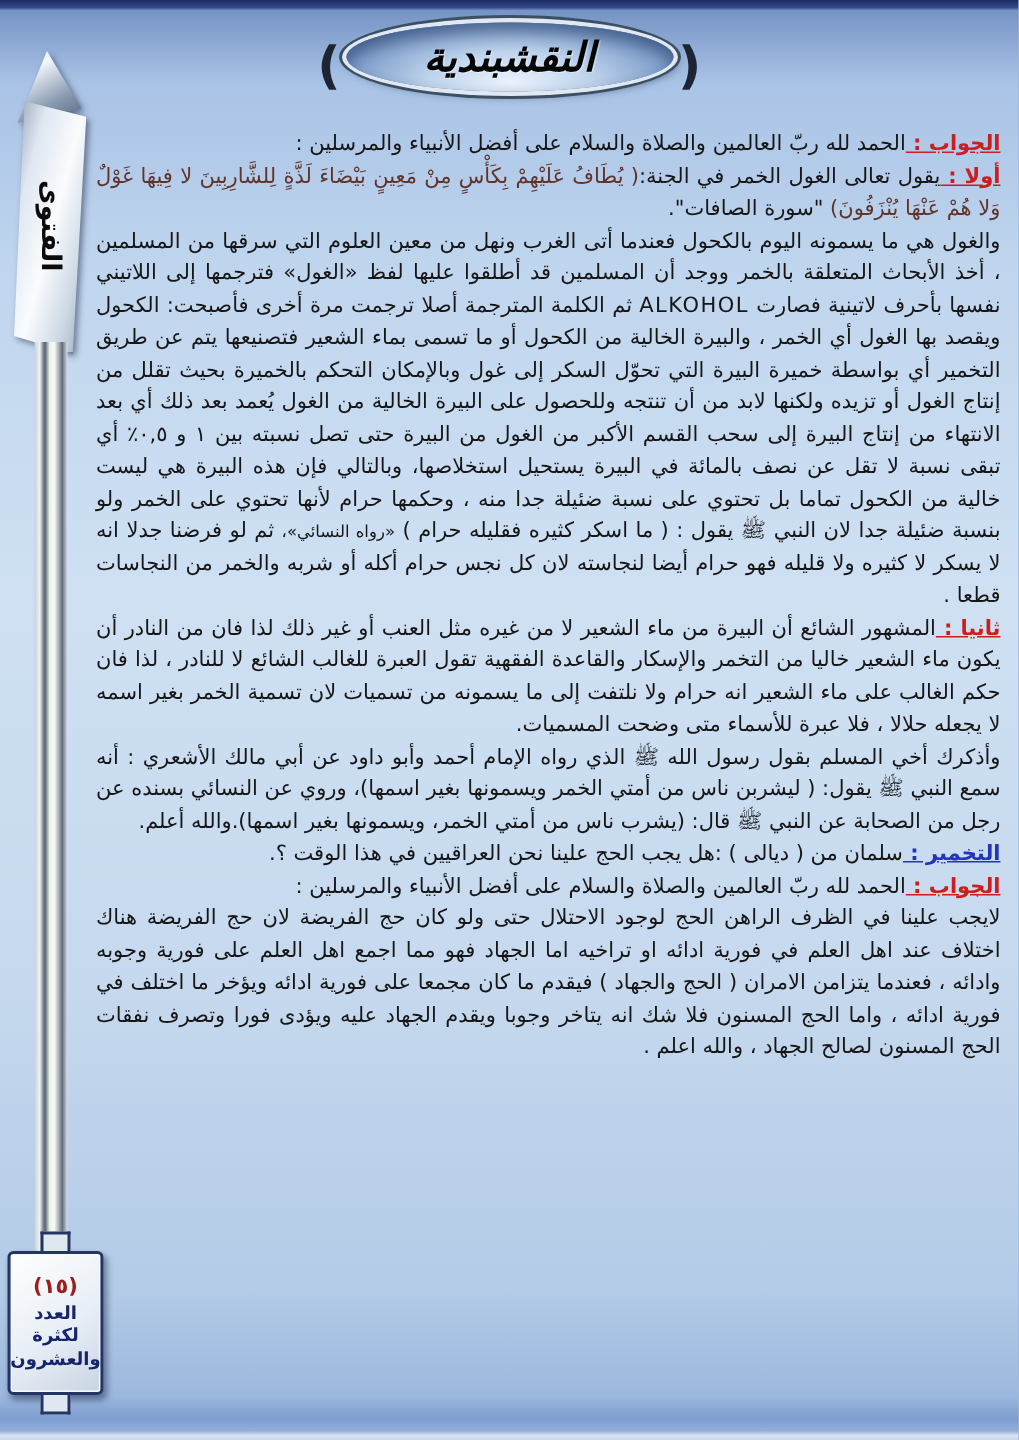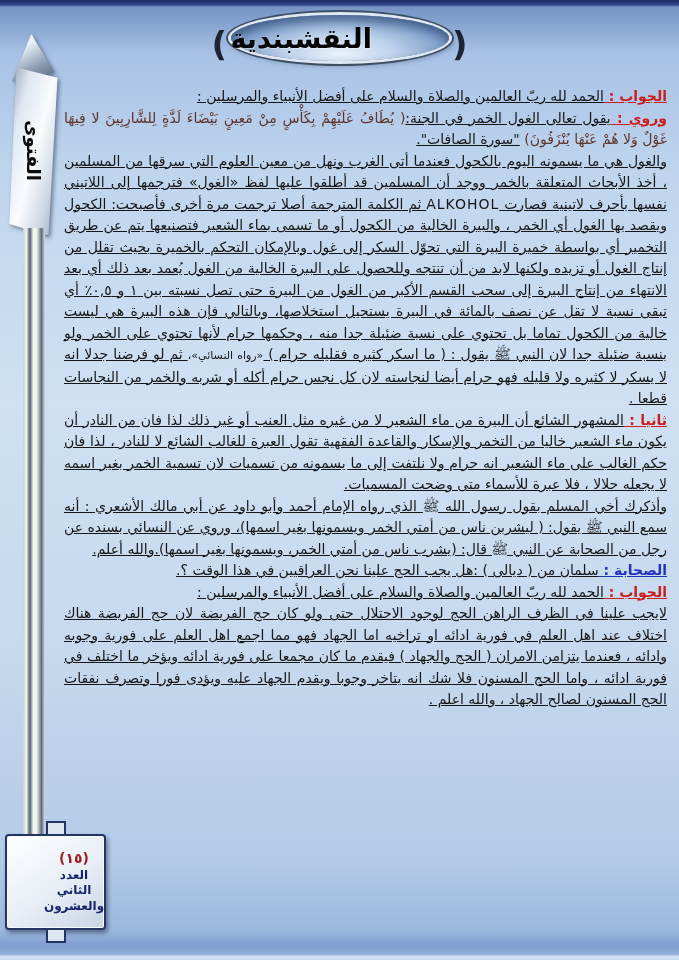--- a/index.html
+++ b/index.html
@@ -17,21 +17,21 @@
       #7e9ed0 946px,#93aed8 954px,#d9e4f4 957px,#c9d8ec 960px);
   }
   
   .oval-wrap{position:absolute;top:10px;left:0;right:0;height:70px;}
   .oval{
     position:absolute;left:50%;top:5px;transform:translateX(-50%);
     width:218px;height:46px;border-radius:50%;
     background:radial-gradient(ellipse at 50% 85%, #eaf2fb 0%, #bed3ec 35%, #7b9bc8 70%, #4a6ca0 100%);
     box-shadow:0 0 0 3px #dfe8f3, 0 0 0 5px #3c4f63, 2px 3px 6px rgba(10,20,50,.55),
                inset 0 6px 10px rgba(20,40,80,.45);
-    display:flex;align-items:center;
+    display:flex;align-items:center;justify-content:center;font-style:italic;
   }
   .oval .title{
     font-weight:bold;font-size:27px;color:#050505;letter-spacing:1px;
     text-shadow:1px 1px 0 rgba(255,255,255,.35);
     direction:rtl;
   }
   .paren{
     position:absolute;top:14px;font-size:34px;font-weight:bold;color:#1d2433;
   }
   .paren.l{left:calc(50% - 128px);}
@@ -63,38 +63,37 @@
       #c6d1df 0%,#eef4ee 16%,#6a7684 28%,#5f6b79 33%,
       #ecf3ea 46%,#f8fbf3 60%,#97a1ab 76%,#616d7a 84%,#d7e0ea 100%);
   }
   .issue-badge{
     position:absolute;left:5px;top:834px;width:60px;height:92px;
     background:linear-gradient(145deg,#ffffff 0%,#e8eef6 55%,#c9d5e3 100%);
     border:2px solid #243463;border-radius:4px;
     box-shadow:inset 0 0 0 1px #f7fafd, 2px 3px 4px rgba(10,20,50,.45);
     display:flex;flex-direction:column;align-items:center;justify-content:center;
     z-index:2;
-    padding-left:37px;
   }
   .issue-badge::before,.issue-badge::after{
     content:"";position:absolute;left:50%;transform:translateX(-50%);
     width:16px;background:#dfe7f0;border:2px solid #243463;
   }
   .issue-badge::before{top:-15px;height:11px;border-bottom:none;}
   .issue-badge::after{bottom:-15px;height:11px;border-top:none;}
   .pnum{color:#9c1d1d;font-weight:bold;font-size:14px;direction:rtl;margin-bottom:2px;}
   .iline{color:#16246b;font-weight:bold;font-size:12px;line-height:1.3;direction:rtl;}
   
   .content{
     position:absolute;top:86px;left:64px;right:12px;
     direction:rtl;text-align:justify;
     font-size:14px;line-height:21.5px;color:#161616;
   }
   .content p{margin:0;}
-  .seg-normal{color:#161616;text-decoration:underline;}
+  .seg-normal{color:#161616;}
   .seg-red-label{color:#cb1f1f;text-decoration:underline;font-weight:bold;}
   .seg-blue-label{color:#2433bb;text-decoration:underline;font-weight:bold;}
   .seg-verse{color:#5f342a;}
   .seg-small{font-size:11px;}
   .seg-latin{letter-spacing:1px;margin-top:13px;}
 </style>
 </head>
 <body>
 
 <div class="page">
@@ -112,28 +111,28 @@
     <div class="ribbon">
       <span class="vtext">الفتوى</span>
     </div>
   </div>
 
   <div class="pole"></div>
 
   <div class="issue-badge">
     <div class="pnum">(١٥)</div>
     <div class="iline">العدد</div>
-    <div class="iline">الثاني</div>
+    <div class="iline">لكثرة</div>
     <div class="iline">والعشرون</div>
   </div>
 
   <div class="content">
       <p><span class="seg-red-label">الجواب : </span><span class="seg-normal">الحمد لله ربّ العالمين والصلاة والسلام على أفضل الأنبياء والمرسلين :</span></p>
-      <p><span class="seg-red-label">وروي : </span><span class="seg-normal">يقول تعالى الغول الخمر في الجنة:</span><span class="seg-verse">( يُطَافُ عَلَيْهِمْ بِكَأْسٍ مِنْ مَعِينٍ بَيْضَاءَ لَذَّةٍ لِلشَّارِبِينَ لا فِيهَا غَوْلٌ وَلا هُمْ عَنْهَا يُنْزَفُونَ) </span><span class="seg-normal">"سورة الصافات".</span></p>
+      <p><span class="seg-red-label">أولا : </span><span class="seg-normal">يقول تعالى الغول الخمر في الجنة:</span><span class="seg-verse">( يُطَافُ عَلَيْهِمْ بِكَأْسٍ مِنْ مَعِينٍ بَيْضَاءَ لَذَّةٍ لِلشَّارِبِينَ لا فِيهَا غَوْلٌ وَلا هُمْ عَنْهَا يُنْزَفُونَ) </span><span class="seg-normal">"سورة الصافات".</span></p>
       <p><span class="seg-normal">والغول هي ما يسمونه اليوم بالكحول فعندما أتى الغرب ونهل من معين العلوم التي سرقها من المسلمين ، أخذ الأبحاث المتعلقة بالخمر ووجد أن المسلمين قد أطلقوا عليها لفظ «الغول» فترجمها إلى اللاتيني نفسها بأحرف لاتينية فصارت </span><span class="seg-latin">ALKOHOL</span><span class="seg-normal"> ثم الكلمة المترجمة أصلا ترجمت مرة أخرى فأصبحت: الكحول ويقصد بها الغول أي الخمر ، والبيرة الخالية من الكحول أو ما تسمى بماء الشعير فتصنيعها يتم عن طريق التخمير أي بواسطة خميرة البيرة التي تحوّل السكر إلى غول وبالإمكان التحكم بالخميرة بحيث تقلل من إنتاج الغول أو تزيده ولكنها لابد من أن تنتجه وللحصول على البيرة الخالية من الغول يُعمد بعد ذلك أي بعد الانتهاء من إنتاج البيرة إلى سحب القسم الأكبر من الغول من البيرة حتى تصل نسبته بين ١ و ٠,٥٪ أي تبقى نسبة لا تقل عن نصف بالمائة في البيرة يستحيل استخلاصها، وبالتالي فإن هذه البيرة هي ليست خالية من الكحول تماما بل تحتوي على نسبة ضئيلة جدا منه ، وحكمها حرام لأنها تحتوي على الخمر ولو بنسبة ضئيلة جدا لان النبي ﷺ يقول : ( ما اسكر كثيره فقليله حرام ) </span><span class="seg-small">«رواه النسائي»،</span><span class="seg-normal"> ثم لو فرضنا جدلا انه لا يسكر لا كثيره ولا قليله فهو حرام أيضا لنجاسته لان كل نجس حرام أكله أو شربه والخمر من النجاسات قطعا .</span></p>
       <p><span class="seg-red-label">ثانيا : </span><span class="seg-normal">المشهور الشائع أن البيرة من ماء الشعير لا من غيره مثل العنب أو غير ذلك لذا فان من النادر أن يكون ماء الشعير خاليا من التخمر والإسكار والقاعدة الفقهية تقول العبرة للغالب الشائع لا للنادر ، لذا فان حكم الغالب على ماء الشعير انه حرام ولا نلتفت إلى ما يسمونه من تسميات لان تسمية الخمر بغير اسمه لا يجعله حلالا ، فلا عبرة للأسماء متى وضحت المسميات.</span></p>
       <p><span class="seg-normal">وأذكرك أخي المسلم بقول رسول الله ﷺ الذي رواه الإمام أحمد وأبو داود عن أبي مالك الأشعري : أنه سمع النبي ﷺ يقول: ( ليشربن ناس من أمتي الخمر ويسمونها بغير اسمها)، وروي عن النسائي بسنده عن رجل من الصحابة عن النبي ﷺ قال: (يشرب ناس من أمتي الخمر، ويسمونها بغير اسمها).والله أعلم.</span></p>
-      <p><span class="seg-blue-label">الصحابة : </span><span class="seg-normal">سلمان من ( ديالى ) :هل يجب الحج علينا نحن العراقيين في هذا الوقت ؟.</span></p>
+      <p><span class="seg-blue-label">التخمير : </span><span class="seg-normal">سلمان من ( ديالى ) :هل يجب الحج علينا نحن العراقيين في هذا الوقت ؟.</span></p>
       <p><span class="seg-red-label">الجواب : </span><span class="seg-normal">الحمد لله ربّ العالمين والصلاة والسلام على أفضل الأنبياء والمرسلين :</span></p>
       <p><span class="seg-normal">لايجب علينا في الظرف الراهن الحج لوجود الاحتلال حتى ولو كان حج الفريضة لان حج الفريضة هناك اختلاف عند اهل العلم في فورية ادائه او تراخيه اما الجهاد فهو مما اجمع اهل العلم على فورية وجوبه وادائه ، فعندما يتزامن الامران ( الحج والجهاد ) فيقدم ما كان مجمعا على فورية ادائه ويؤخر ما اختلف في فورية ادائه ، واما الحج المسنون فلا شك انه يتاخر وجوبا ويقدم الجهاد عليه ويؤدى فورا وتصرف نفقات الحج المسنون لصالح الجهاد ، والله اعلم .</span></p>
     </div>
 
 </div>
 
 </body></html>

